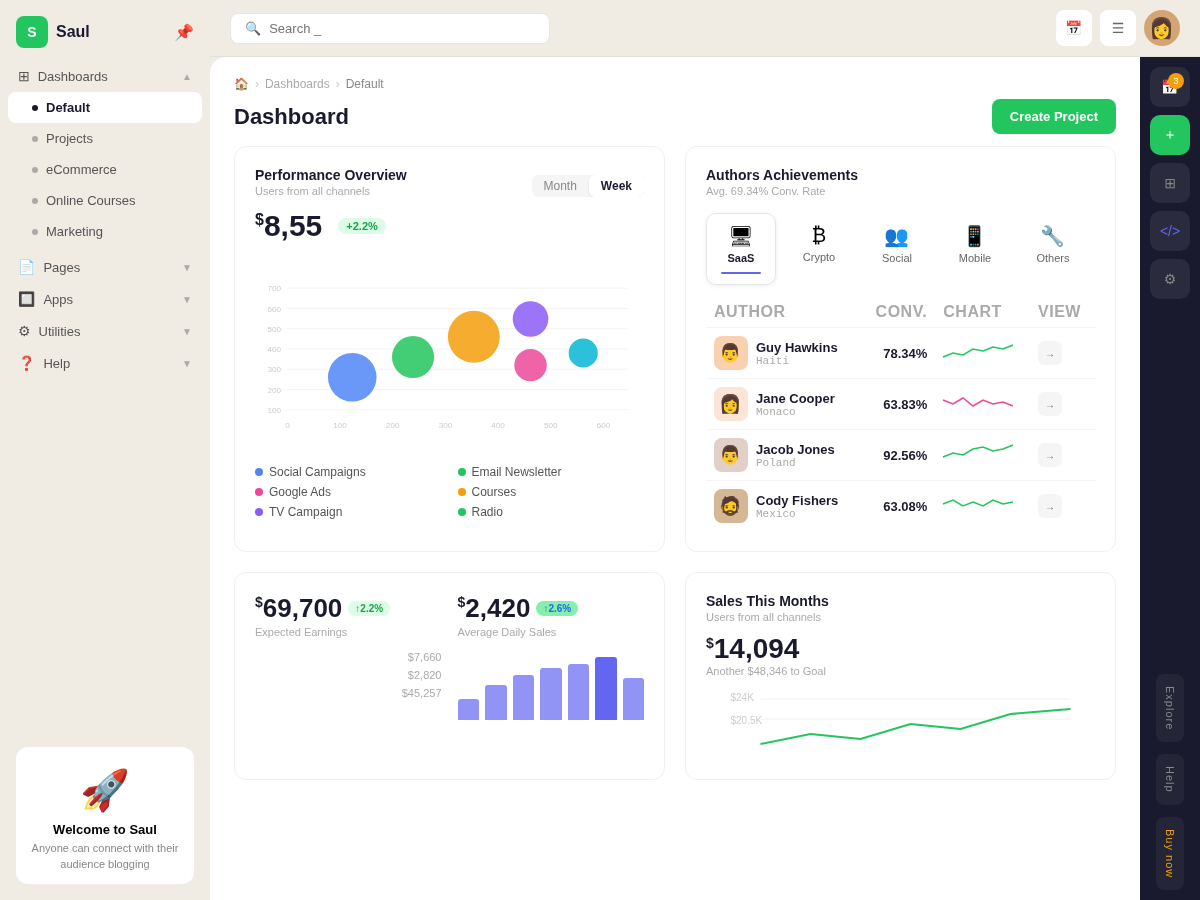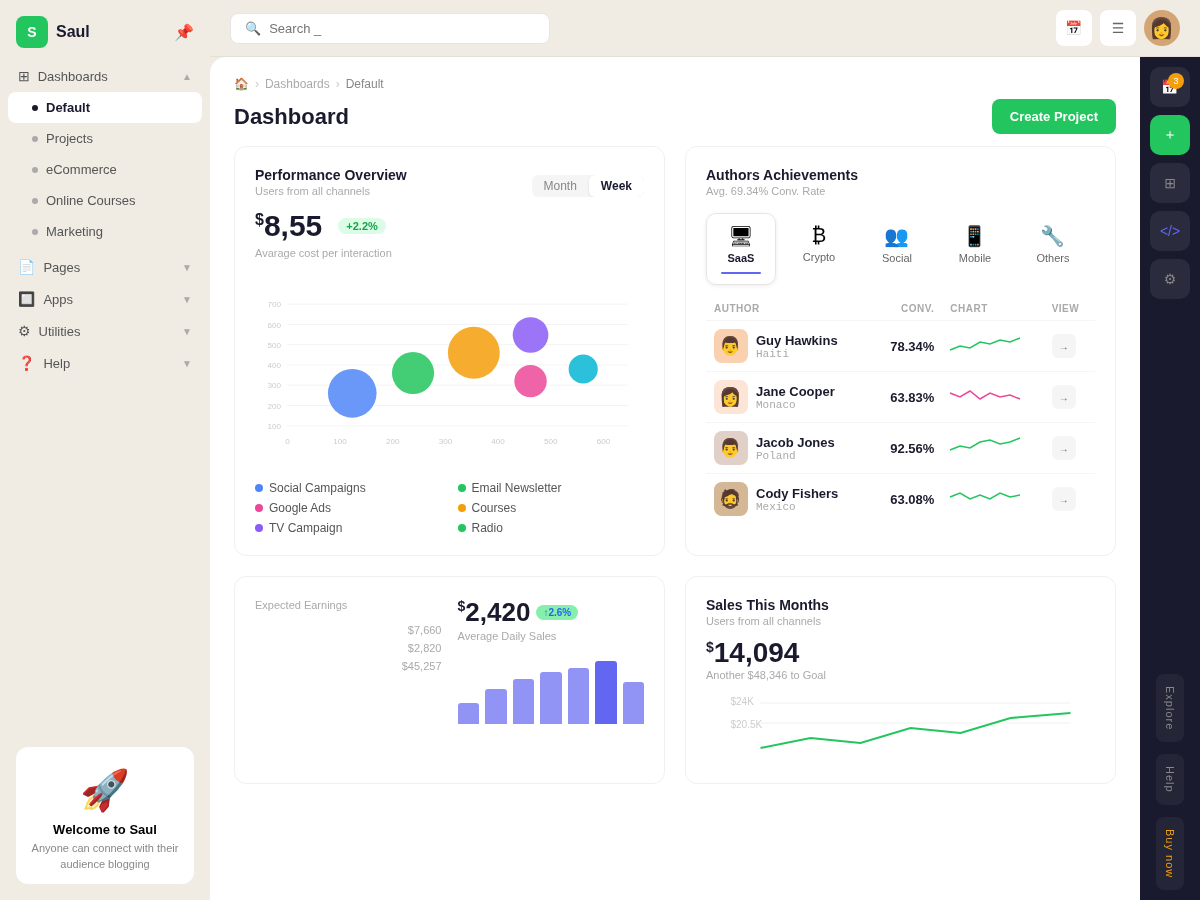--- a/index.html
+++ b/index.html
@@ -150,21 +150,21 @@
     }
     .author-tab.active { border-color: #e5e5e5; box-shadow: 0 1px 4px rgba(0,0,0,0.08); }
     .author-tab-icon { font-size: 20px; }
     .author-tab-label { font-size: 11px; color: #666; }
     .author-tab.active .author-tab-label { color: #1a1a2e; font-weight: 600; }
     .tab-underline { height: 2px; background: #6366f1; border-radius: 2px; width: 100%; margin-top: 4px; display: none; }
     .author-tab.active .tab-underline { display: block; }
 
     
     .authors-table { width: 100%; border-collapse: collapse; }
-    .authors-table th { font-size: 10px; color: #aaa; text-transform: uppercase; letter-spacing: 0.5px; padding: 6px 8px; text-align: left; }
+    .authors-table th { font-size: 16px; color: #aaa; text-transform: uppercase; letter-spacing: 0.5px; padding: 6px 8px; text-align: left; }
     .authors-table td { padding: 8px; border-top: 1px solid #f5f5f5; vertical-align: middle; }
     .author-info { display: flex; align-items: center; gap: 8px; }
     .author-avatar { width: 34px; height: 34px; border-radius: 8px; overflow: hidden; background: #ddd; display: flex; align-items: center; justify-content: center; font-size: 18px; }
     .author-name { font-size: 13px; font-weight: 600; color: #1a1a2e; }
     .author-country { font-size: 11px; color: #aaa; font-family: Liberation Mono, monospace; }
     .conv-value { font-size: 13px; font-weight: 600; color: #1a1a2e; }
     .nav-arrow {
       width: 24px; height: 24px; background: #f5f5f5; border-radius: 6px;
       display: flex; align-items: center; justify-content: center; cursor: pointer; font-size: 10px; color: #666;
     }
@@ -336,21 +336,20 @@
               <button class="tab-btn">Month</button>
               <button class="tab-btn active">Week</button>
             </div>
           </div>
           <div style="display:flex;align-items:center;gap:8px;margin-bottom:4px">
             <span class="metric-value">
               <sup>$</sup><span>8,55</span>
             </span>
             <span class="metric-badge">+2.2%</span>
           </div>
-          <div class="metric-label">Avarage cost per interaction</div>
 
           <div class="bubble-chart">
             <svg width="100%" height="200" viewBox="0 0 480 200">
 
               <line x1="40" y1="20" x2="460" y2="20" stroke="#f0f0f0" stroke-width="1"></line>
               <line x1="40" y1="45" x2="460" y2="45" stroke="#f0f0f0" stroke-width="1"></line>
               <line x1="40" y1="70" x2="460" y2="70" stroke="#f0f0f0" stroke-width="1"></line>
               <line x1="40" y1="95" x2="460" y2="95" stroke="#f0f0f0" stroke-width="1"></line>
               <line x1="40" y1="120" x2="460" y2="120" stroke="#f0f0f0" stroke-width="1"></line>
               <line x1="40" y1="145" x2="460" y2="145" stroke="#f0f0f0" stroke-width="1"></line>
@@ -527,20 +526,26 @@
                   <div class="nav-arrow">→</div>
                 </td>
               </tr>
             </tbody>
           </table>
         </div>
 
         <div class="card">
           <div style="display:grid;grid-template-columns:1fr 1fr;gap:16px">
             <div>
+              <div style="display:flex;align-items:center;gap:6px">
+                <span class="stat-value">
+                  <sup>$</sup>69,700
+                </span>
+                <span class="stat-badge-green">↑2.2%</span>
+              </div>
               <div class="stat-label">Expected Earnings</div>
               <div style="margin-top:10px;font-size:11px;color:#aaa">
                 <div style="display:flex;justify-content:space-between;padding:3px 0">
                   <span></span>
                     <span>$7,660</span>
                 </div>
                 <div style="display:flex;justify-content:space-between;padding:3px 0">
                   <span></span>
                     <span>$2,820</span>
                 </div>

